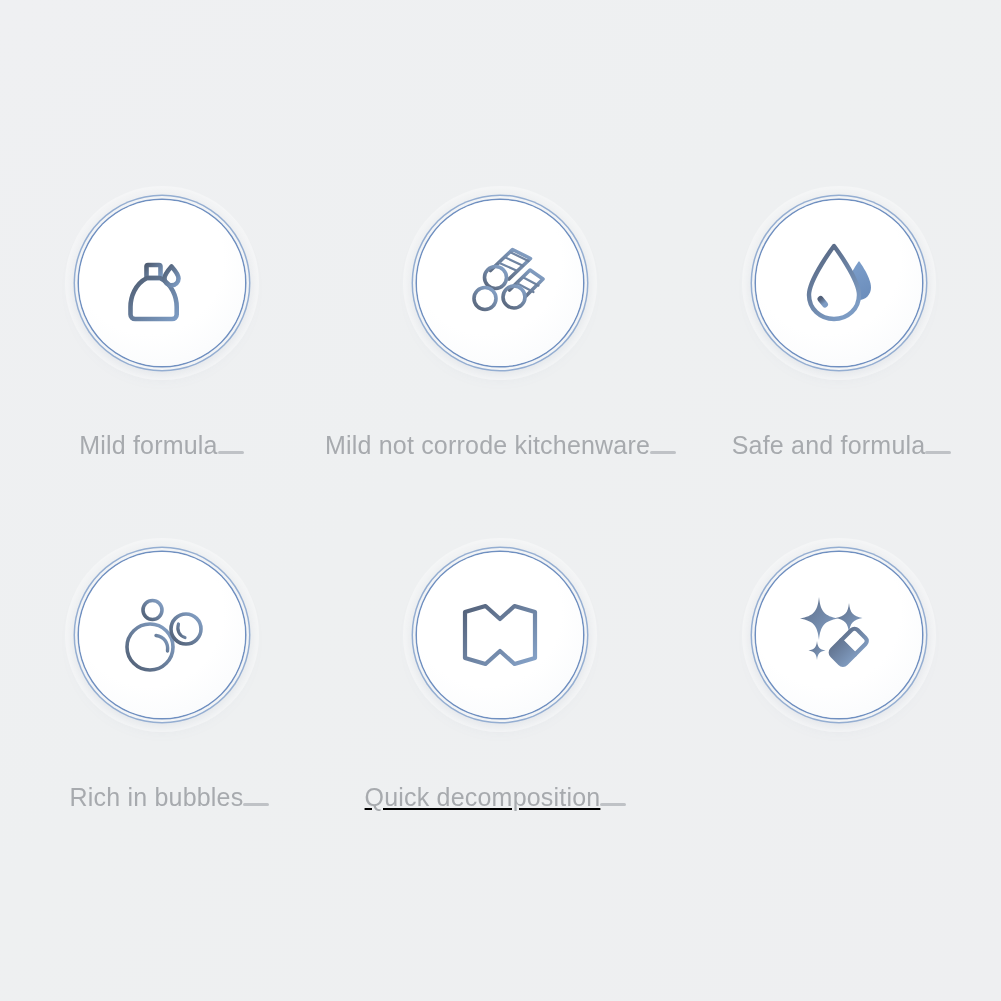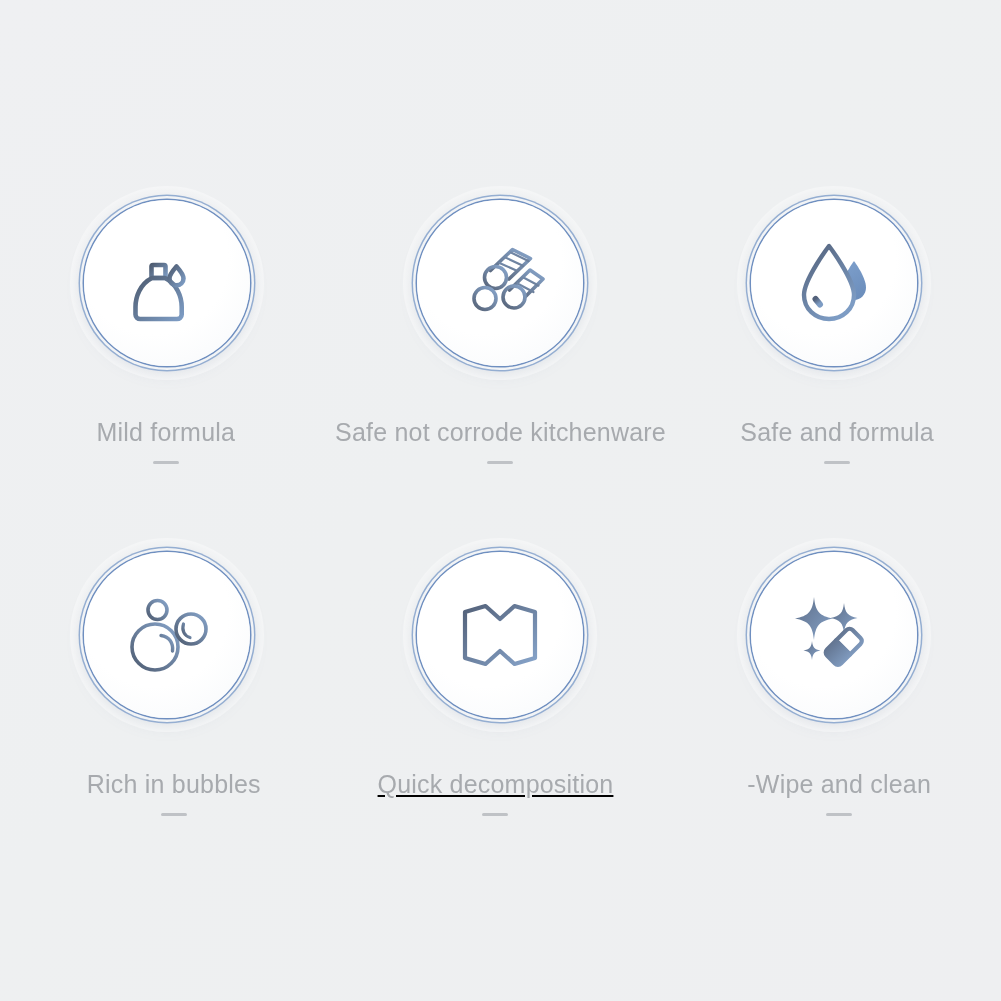--- a/index.html
+++ b/index.html
@@ -73,24 +73,23 @@
   }
 
   .medallion svg {
     position: relative;
     z-index: 2;
     display: block;
   }
 
   
   .caption {
-    margin-top: 51px;
+    margin-top: 64px;
     text-align: center;
     display: flex;
-    flex-direction: column;
     align-items: center;
   }
   .caption-text {
     font-size: 25px;
     line-height: 1.2;
     color: #a7aaae;
     letter-spacing: 0.2px;
     white-space: nowrap;
     font-weight: 400;
   }
@@ -163,21 +162,21 @@
             <path d="M63.5 46.5 L79.5 55" stroke-width="2.2"></path>
             <path d="M69.5 40.5 L84.5 48.5" stroke-width="2.2"></path>
 
             <circle cx="60" cy="60" r="11"></circle>
 
             <circle cx="31" cy="61.5" r="11"></circle>
           </g>
         </svg>
       </div>
       <div class="caption">
-        <div class="caption-text">Safe not corrode kitchenware</div>
+        <div class="caption-text">Mild not corrode kitchenware</div>
         <div class="caption-rule"></div>
       </div>
     </div>
 
     <div class="feature-cell r1 col-3">
       <div class="medallion">
         <svg width="92" height="92" viewBox="0 0 92 92">
           <defs>
             <linearGradient id="gDropA" x1="0" y1="0" x2="0.6" y2="1">
               <stop offset="0%" stop-color="#53617a"></stop>
@@ -265,20 +264,16 @@
 
           <path d="M56 14 C57.1 24, 59.9 27.2, 69.5 29 C59.9 30.8, 57.1 34, 56 44 C54.9 34, 52.1 30.8, 42.5 29 C52.1 27.2, 54.9 24, 56 14 Z" fill="url(#gSpk)" stroke="none"></path>
 
           <path d="M24 52 C24.7 58.4, 26.5 60.4, 32.5 61.5 C26.5 62.6, 24.7 64.6, 24 71 C23.3 64.6, 21.5 62.6, 15.5 61.5 C21.5 60.4, 23.3 58.4, 24 52 Z" fill="url(#gSpk)" stroke="none"></path>
 
           <path d="M48 51.5 L58.5 41 C60.2 39.3, 62.9 39.3, 64.6 41 L72.5 48.9 C74.2 50.6, 74.2 53.3, 72.5 55 L62 65.5 Z" fill="#ffffff" stroke="url(#gSpk)" stroke-width="4.2" stroke-linejoin="round"></path>
 
           <path d="M48 51.5 L62 65.5 L53 74.5 C51.3 76.2, 48.6 76.2, 46.9 74.5 L39 66.6 C37.3 64.9, 37.3 62.2, 39 60.5 Z" fill="url(#gSpk)" stroke="url(#gSpk)" stroke-width="4.2" stroke-linejoin="round"></path>
         </svg>
       </div>
-      <div class="caption">
-        <div class="caption-text">-Wipe and clean</div>
-        <div class="caption-rule"></div>
-      </div>
     </div>
 
   </div>
 </div>
 
 </body></html>

